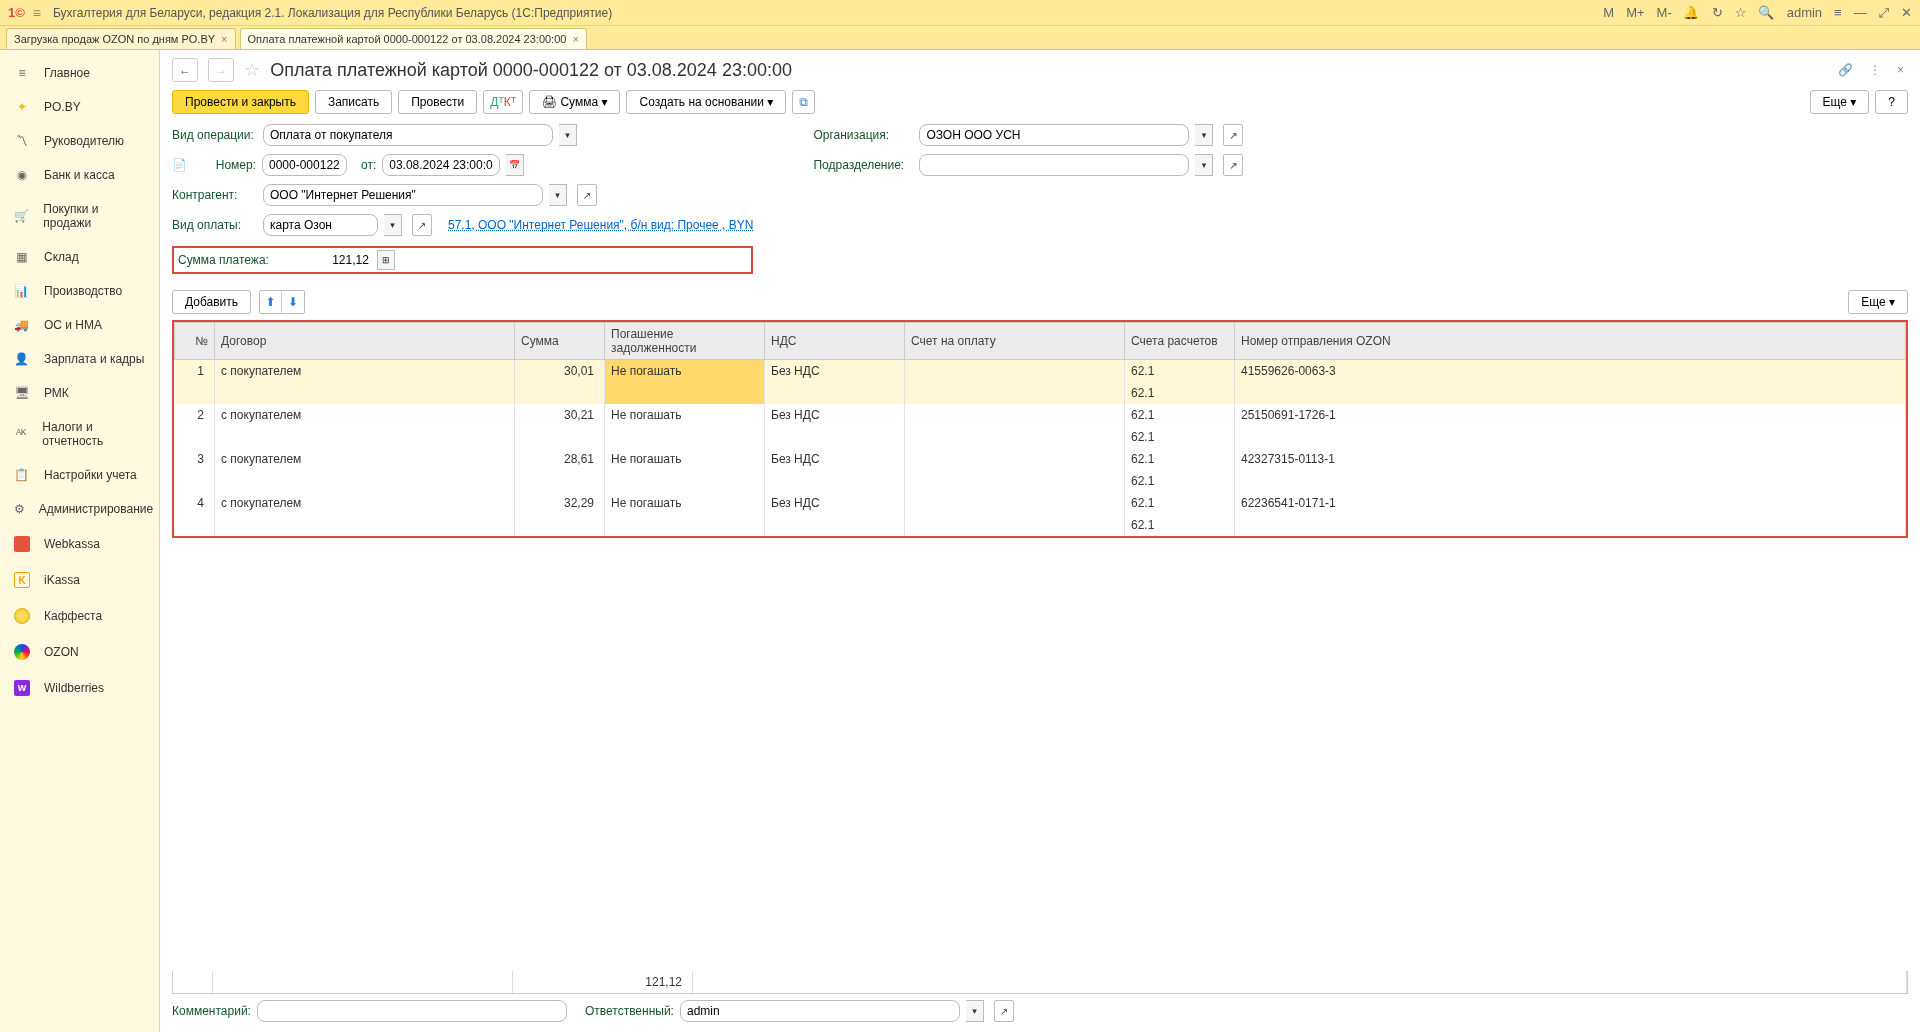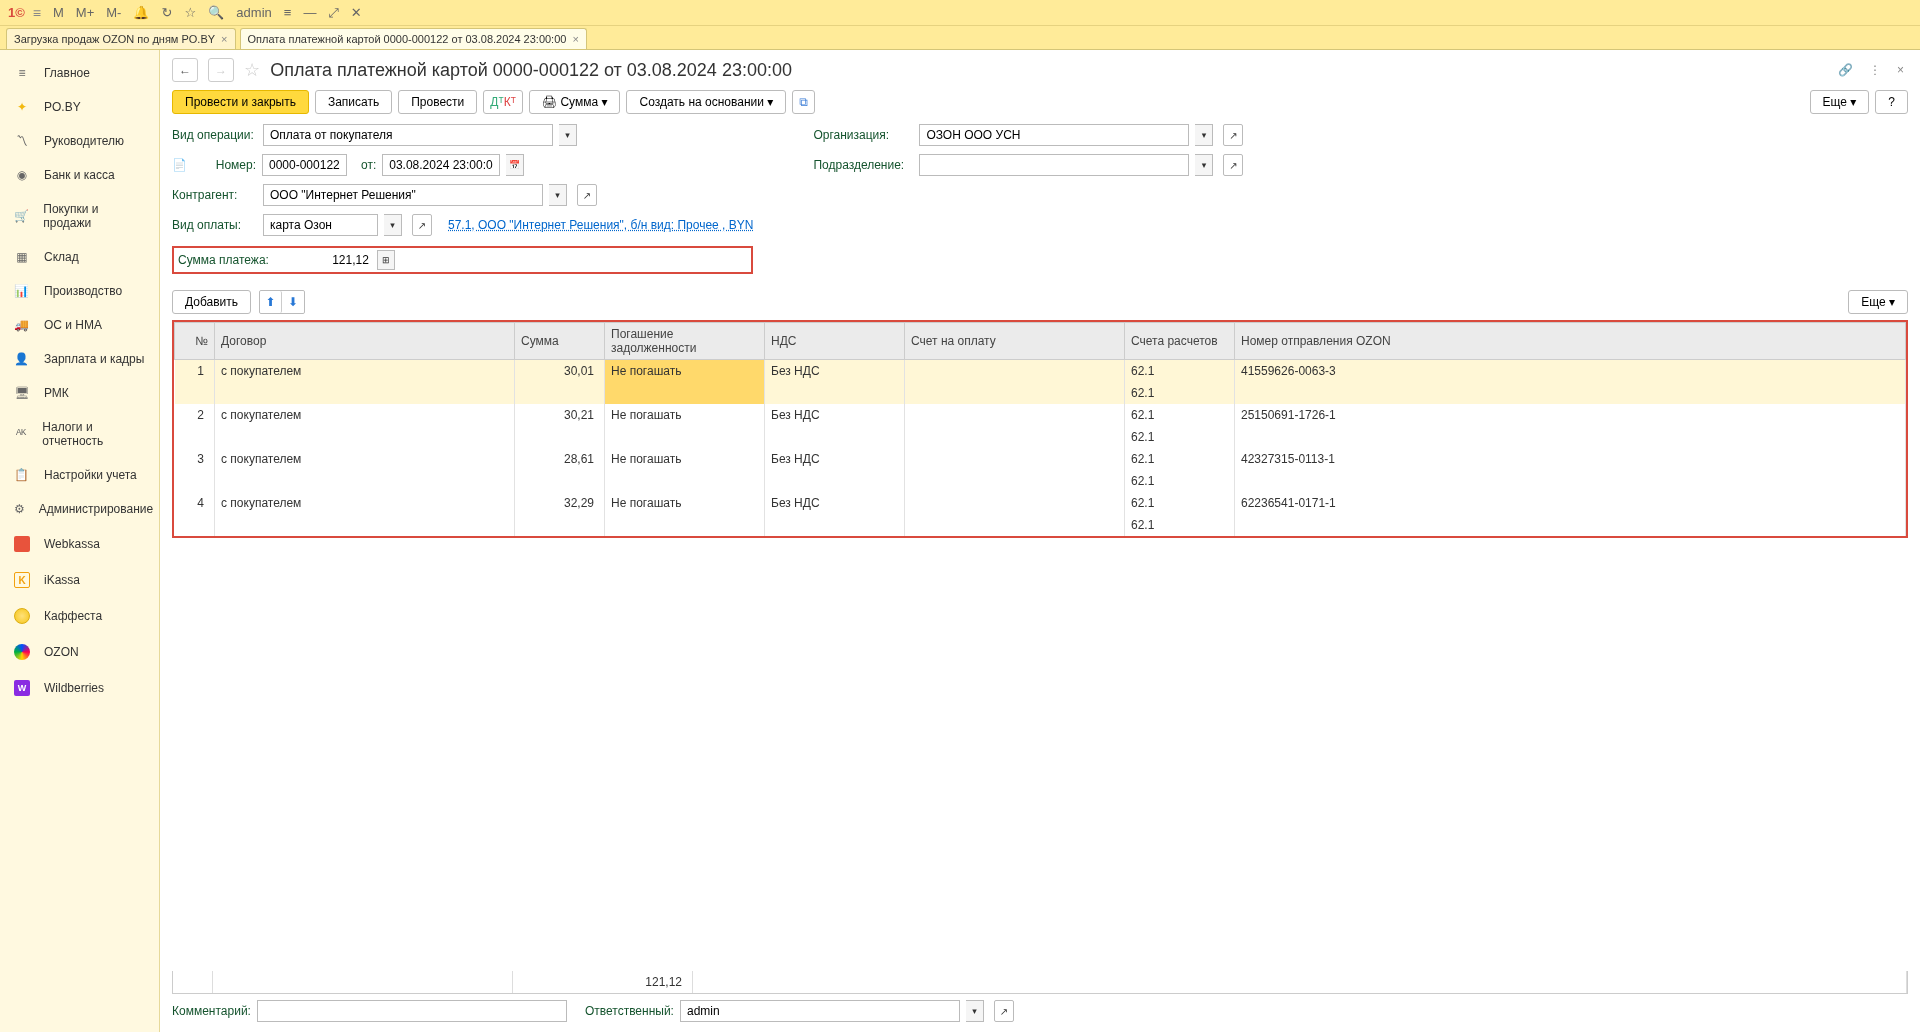--- a/index.html
+++ b/index.html
@@ -44,21 +44,21 @@
 
 .toolbar { display:flex; align-items:center; gap:6px; margin-bottom:10px; }
 .btn { padding: 4px 12px; border:1px solid #bbb; background:#fff; border-radius:3px; cursor:pointer; font-size:12px; }
 .btn.primary { background:#ffd93d; border-color:#e6b800; font-weight:500; }
 .btn.icon-only { padding:4px 6px; }
 .toolbar-right { margin-left:auto; display:flex; gap:6px; }
 
 
 .form-row { display:flex; align-items:center; gap:6px; margin-bottom:6px; }
 .form-label { color:#14532d; font-size:12px; }
-.form-input { border:1px solid #bbb; padding:3px 6px; font-size:12px; background:#fff; border-radius:0; }
+.form-input { border:1px solid #bbb; padding:3px 6px; font-size:12px; background:#fff; border-radius:8px; }
 .dropdown-btn { width:18px; height:22px; border:1px solid #bbb; border-left:none; background:#f5f5f5; display:flex; align-items:center; justify-content:center; font-size:9px; cursor:pointer; }
 .ext-btn { width:20px; height:22px; border:1px solid #bbb; background:#fff; margin-left:4px; display:flex; align-items:center; justify-content:center; font-size:10px; cursor:pointer; border-radius:2px; }
 .link { color:#0066cc; text-decoration:underline dotted; cursor:pointer; }
 .calc-btn { width:18px; height:20px; border:1px solid #bbb; background:#f5f5f5; display:flex; align-items:center; justify-content:center; font-size:9px; cursor:pointer; }
 
 .form-columns { display:flex; gap:60px; }
 .form-col { display:flex; flex-direction:column; gap:2px; }
 
 .sum-row { border:2px solid #d94a3d; padding:2px 4px; display:inline-flex; align-items:center; gap:4px; margin-top:2px; margin-bottom:16px; }
 .sum-row .form-input { text-align:right; width:100px; border:none; padding:2px 4px; }
@@ -87,20 +87,21 @@
 
 .footer-form { margin-top:auto; display:flex; align-items:center; gap:6px; padding:6px 0; }
 
 </style>
 </head>
 <body>
 
 <div class="titlebar">
   <span class="logo">1©</span>
   <span class="hamburger">≡</span>
+  <span class="app-title">Бухгалтерия для Беларуси, редакция 2.1. Локализация для Республики Беларусь  (1С:Предприятие)</span>
   <div class="titlebar-right">
     <span>M</span>
     <span>M+</span>
     <span>M-</span>
     <span>🔔</span>
     <span>↻</span>
     <span>☆</span>
     <span>🔍</span>
     <span>admin</span>
     <span>≡</span>

